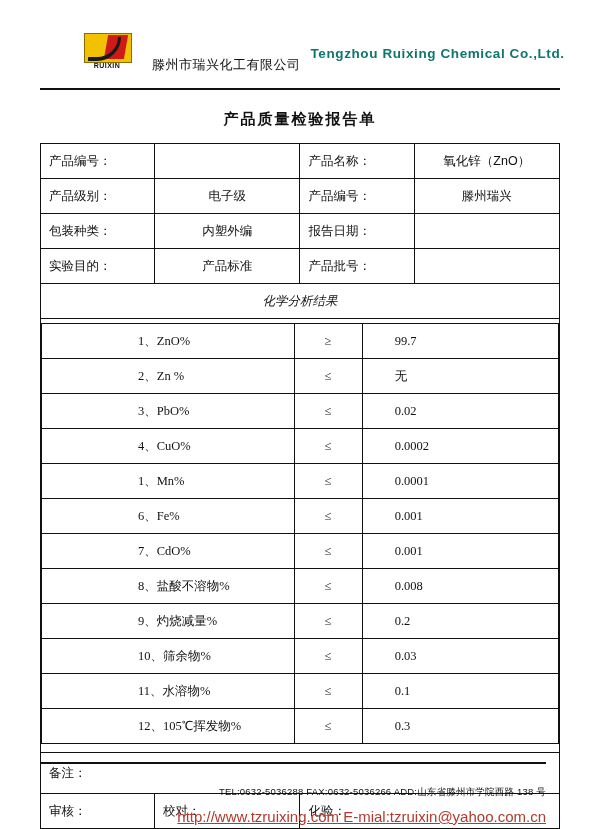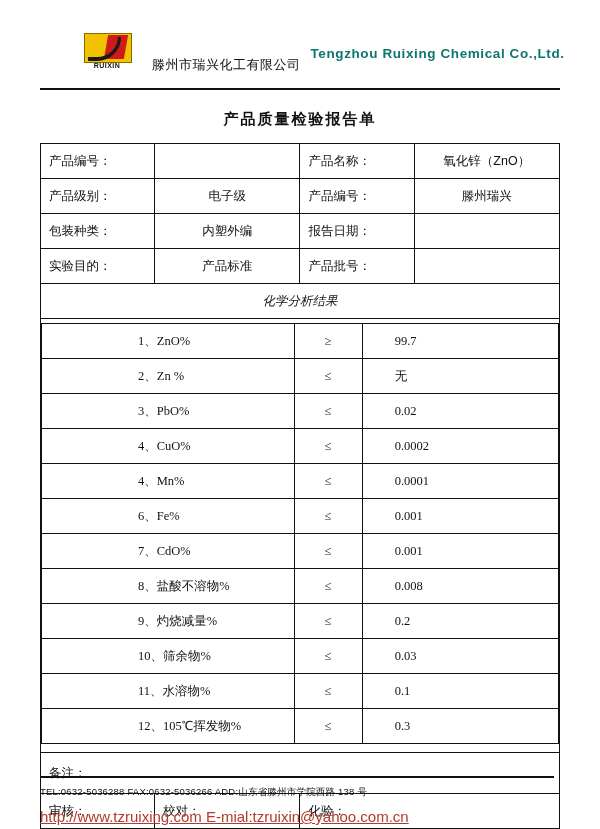--- a/index.html
+++ b/index.html
@@ -166,25 +166,25 @@
   }
   .sig td {
     height: 34px;
     font-size: 12.5px;
   }
 
   
   .footer {
     position: absolute;
     left: 40px;
-    right: 46px;
+    right: 54px;
     bottom: 26px;
     border-top: 2px solid #111;
-    padding-top: 8px;
-    text-align: left;
+    padding-top: 22px;
+    text-align: right;
   }
   .footer .line1 {
     font-size: 9.5px;
     color: #111;
     letter-spacing: 0.2px;
   }
   .footer .line2 {
     font-size: 15px;
     color: #b03a2e;
     margin-top: 9px;
@@ -258,21 +258,21 @@
             <td class="an-name">3、PbO%</td>
             <td class="an-op">≤</td>
             <td class="an-val">0.02</td>
           </tr>
           <tr>
             <td class="an-name">4、CuO%</td>
             <td class="an-op">≤</td>
             <td class="an-val">0.0002</td>
           </tr>
           <tr>
-            <td class="an-name">4、Mn%</td>
+            <td class="an-name">1、Mn%</td>
             <td class="an-op">≤</td>
             <td class="an-val">0.0001</td>
           </tr>
           <tr>
             <td class="an-name">6、Fe%</td>
             <td class="an-op">≤</td>
             <td class="an-val">0.001</td>
           </tr>
           <tr>
             <td class="an-name">7、CdO%</td>

